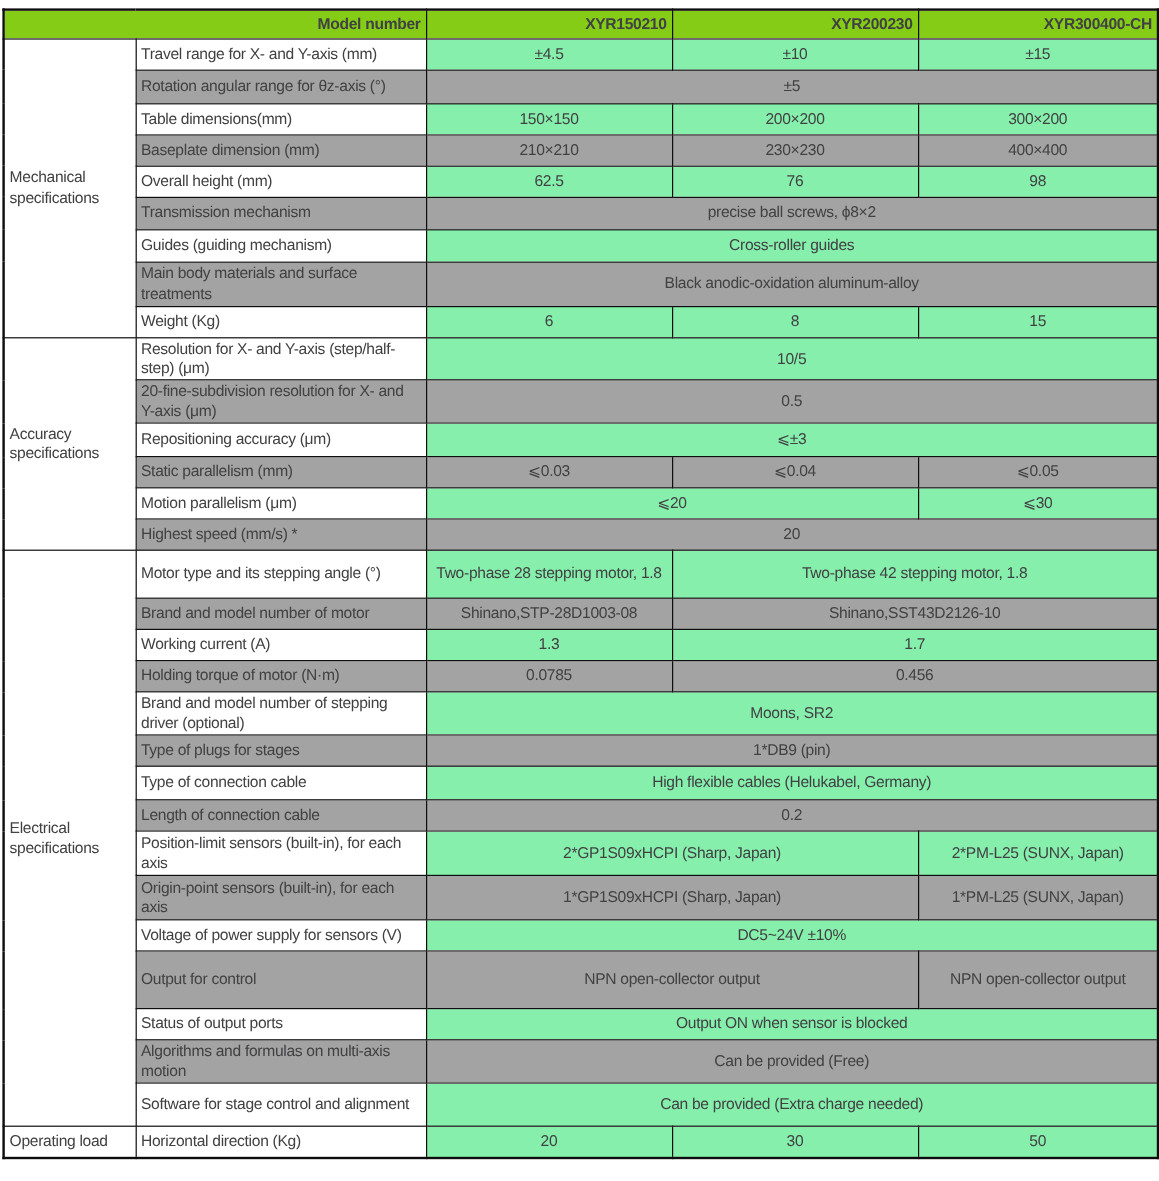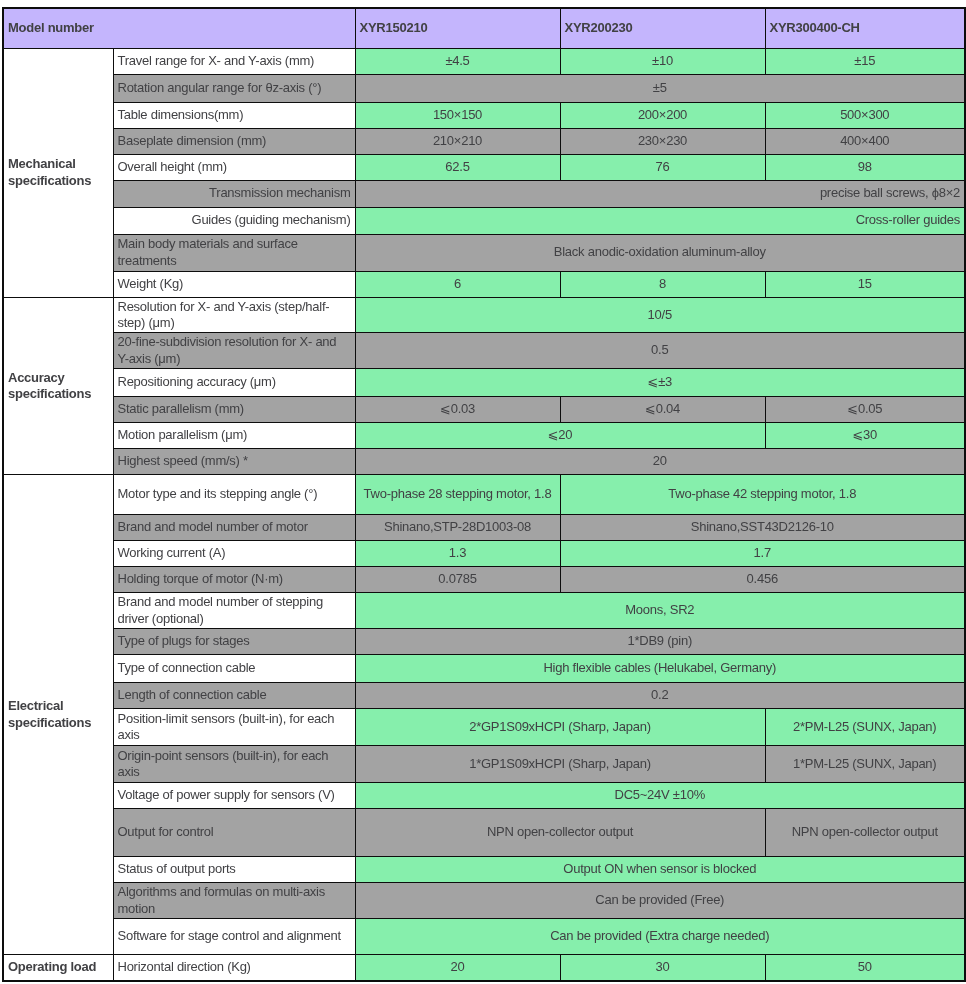--- a/index.html
+++ b/index.html
@@ -25,52 +25,52 @@
     border: 1px solid #0d0d0d;
     box-sizing: border-box;
     padding: 1px 4px;
     font-size: 13px;
     letter-spacing: -0.25px;
     color: #414144;
     line-height: 1.25;
     overflow: hidden;
   }
   th.model-header {
-    background: #c4b5fd;
+    background: #84cc16;
     color: #ffffff;
     font-weight: bold;
-    text-align: left;
-    height: 40px;
+    text-align: right;
+    height: 24px;
     font-size: 13px;
     letter-spacing: 0;
   }
   td.group-cell {
     background: #ffffff;
-    font-weight: bold;
+    font-weight: normal;
     color: #1a1a1a;
     vertical-align: middle;
     text-align: left;
     padding-left: 5px;
   }
   td.label-cell {
     text-align: left;
     vertical-align: middle;
     background: #ffffff;
   }
   td.value-cell {
     text-align: center;
     vertical-align: middle;
     background: #86efac;
   }
   tr.alt td.label-cell, tr.alt td.value-cell {
     background: #a3a3a3;
   }
   
   tr.h26 td { height: 26px; }
-  tr.h27 td { height: 27px; text-align: right; }
+  tr.h27 td { height: 27px; }
   tr.h28 td { height: 28px; }
   tr.h35 td { height: 35px; }
   tr.h36 td { height: 36px; }
   tr.h37 td { height: 37px; }
   tr.h38 td { height: 40px; }
   tr.h62 td { height: 48px; }
 </style>
 </head>
 <body>
 
@@ -100,21 +100,21 @@
     <td class="value-cell">±15</td>
   </tr>
   <tr class="h28 alt">
     <td class="label-cell">Rotation angular range for θz-axis (°)</td>
     <td class="value-cell" colspan="3">±5</td>
   </tr>
   <tr class="h26">
     <td class="label-cell">Table dimensions(mm)</td>
     <td class="value-cell">150×150</td>
     <td class="value-cell">200×200</td>
-    <td class="value-cell">500×300</td>
+    <td class="value-cell">300×200</td>
   </tr>
   <tr class="h26 alt">
     <td class="label-cell">Baseplate dimension (mm)</td>
     <td class="value-cell">210×210</td>
     <td class="value-cell">230×230</td>
     <td class="value-cell">400×400</td>
   </tr>
   <tr class="h26">
     <td class="label-cell">Overall height (mm)</td>
     <td class="value-cell">62.5</td>

